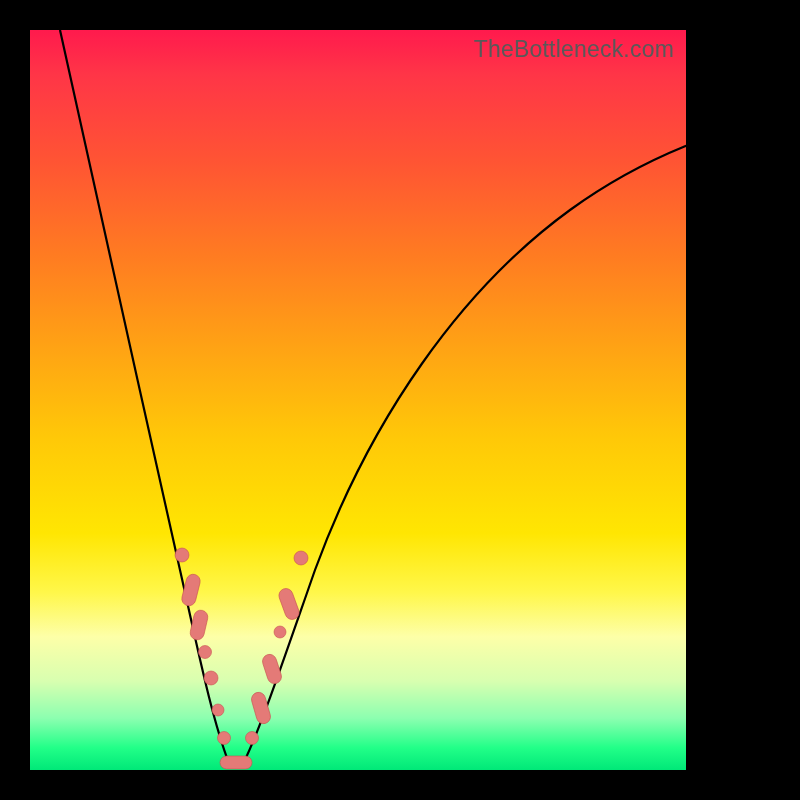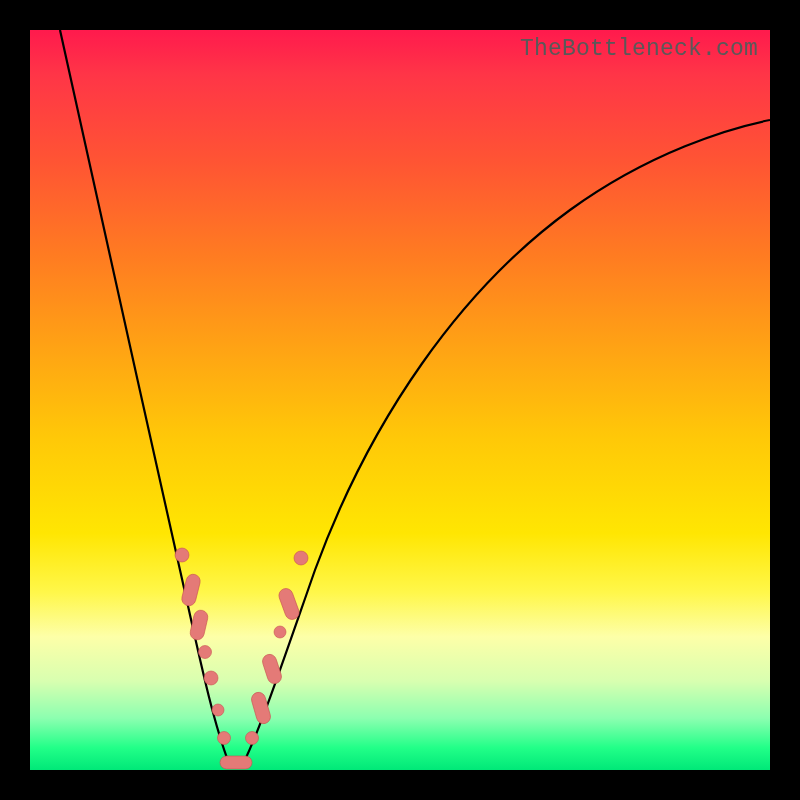--- a/index.html
+++ b/index.html
@@ -14,38 +14,37 @@
   .frame {
     position: relative;
     width: 800px;
     height: 800px;
     background: #000;
   }
   .plot-area {
     position: absolute;
     left: 30px;
     top: 30px;
-    width: 740px;
+    width: 656px;
     height: 740px;
     background: linear-gradient(to bottom,
       #ff1a4d 0%,
       #ff3547 6%,
       #ff5533 18%,
       #ff7a22 30%,
       #ffa015 42%,
       #ffc808 55%,
       #ffe602 68%,
       #fff74a 76%,
       #fdffa8 82%,
       #d8ffb0 88%,
       #8cffb0 93%,
       #22ff88 97%,
       #00e878 100%
     );
-    font-family: Liberation Mono, monospace;
   }
   .watermark {
     position: absolute;
     top: 6px;
     right: 12px;
     color: #595959;
     font-size: 23px;
     font-weight: 400;
     letter-spacing: 0.2px;
     user-select: none;

